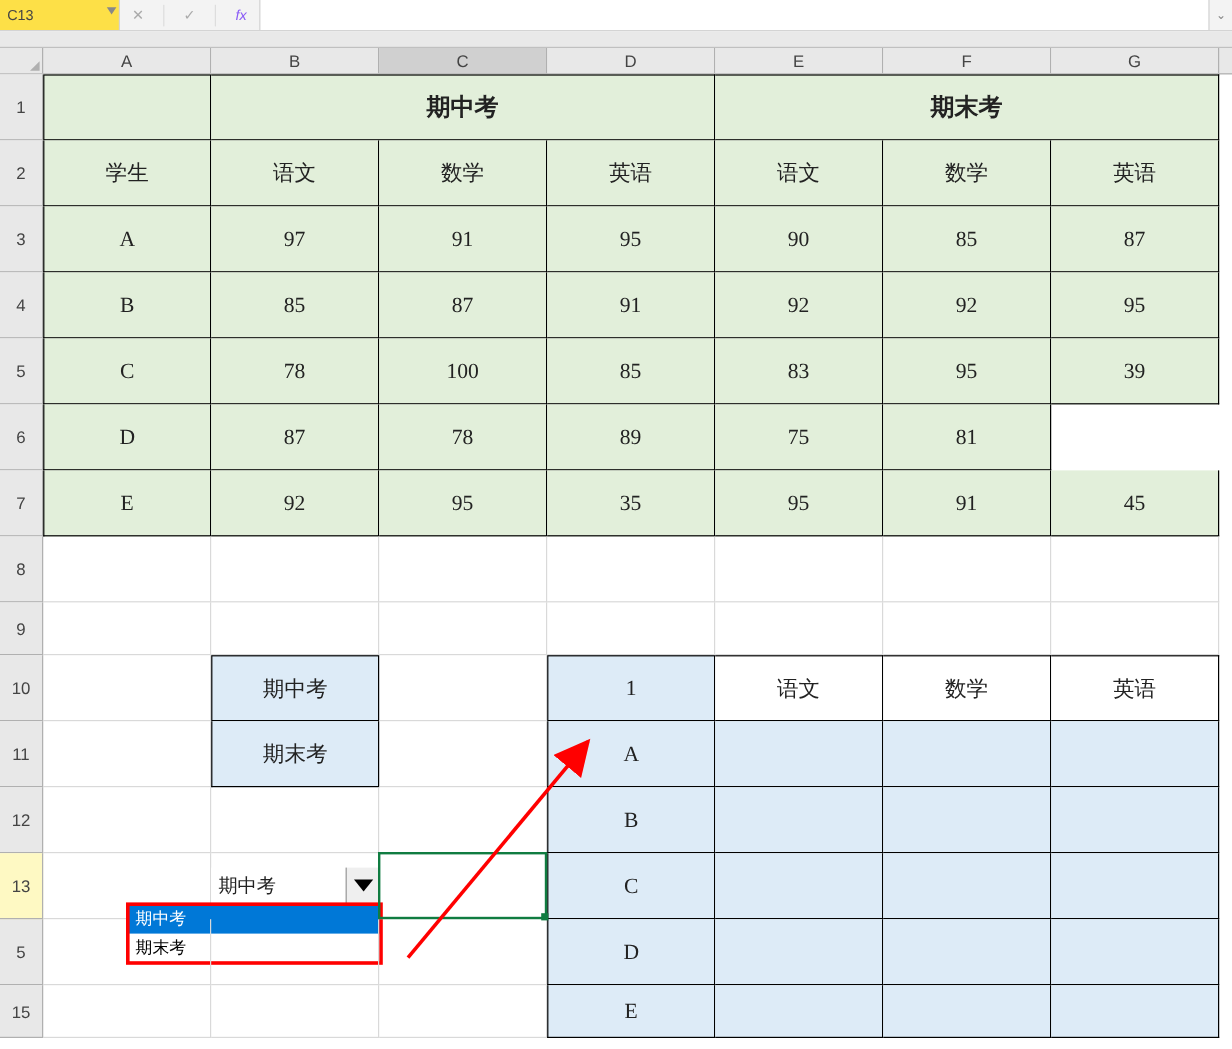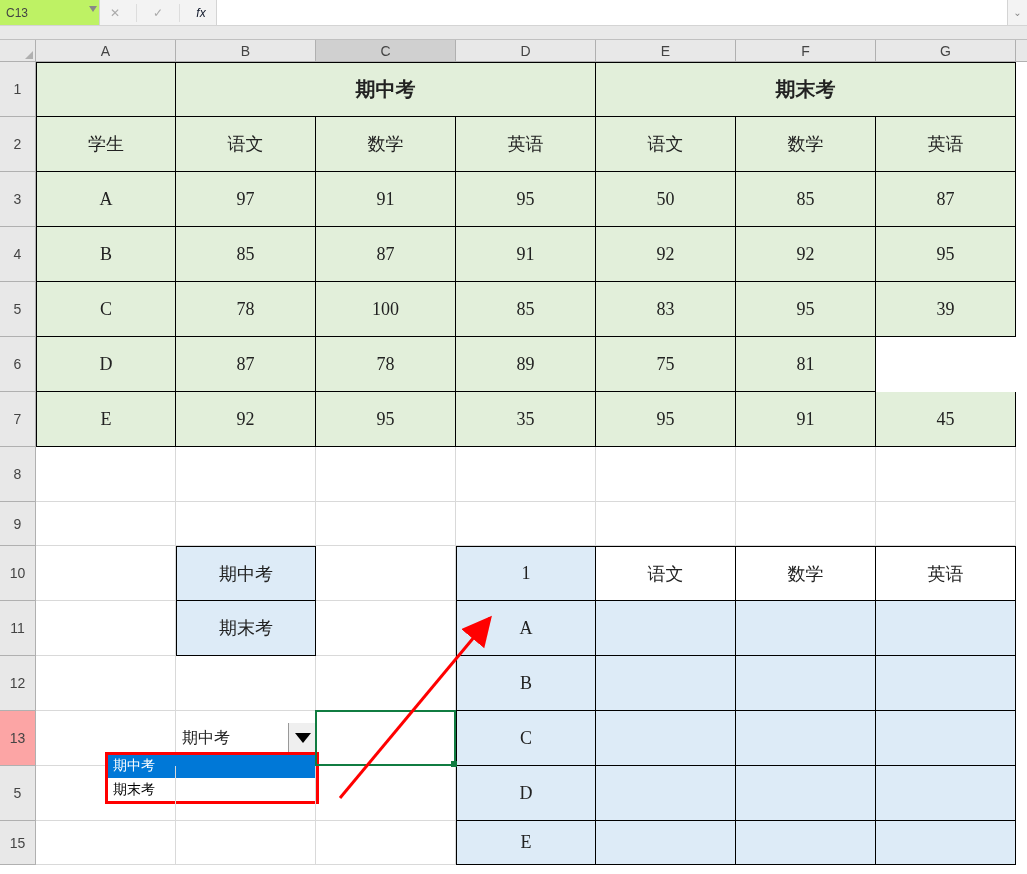--- a/index.html
+++ b/index.html
@@ -20,21 +20,21 @@
     display: flex;
     align-items: stretch;
     font-size: 12px;
     color: #444;
   }
   .name-box {
     width: 100px;
     display: flex;
     align-items: center;
     padding-left: 6px;
-    background: #bef264;
+    background: #fde047;
     border-right: 1px solid #d4d4d4;
     position: relative;
   }
   .name-box-dd {
     position: absolute;
     right: 2px;
     top: 6px;
     width: 0; height: 0;
     border-left: 4px solid transparent;
     border-right: 4px solid transparent;
@@ -116,21 +116,21 @@
   .row-h {
     width: 36px;
     flex: 0 0 36px;
     display:flex;align-items:center;justify-content:center;
     border-right: 1px solid #b0b0b0;
     border-bottom: 1px solid #b0b0b0;
     background: #e8e8e8;
     font-size: 14px;
     color: #444;
   }
-  .row-h.active { background:#fca5a5; }
+  .row-h.active { background:#fef9c3; }
   .cell {
     flex: 0 0 140px;
     border-right: 1px solid #d9d9d9;
     border-bottom: 1px solid #d9d9d9;
     display:flex;align-items:center;justify-content:center;
     font-size: 18px;
     font-family: "SimSun","Times New Roman",serif;
     color: #222;
     position: relative;
   }
@@ -240,21 +240,21 @@
 <div class="formula-bar">
   <div class="name-box">
     <span>C13</span>
     <span class="name-box-dd"></span>
   </div>
   <div class="fb-btns">
     <span class="fb-btn">✕</span>
     <span class="fb-sep"></span>
     <span class="fb-btn">✓</span>
     <span class="fb-sep"></span>
-    <span class="fb-btn" style="font-style:italic;color:#0f172a">fx</span>
+    <span class="fb-btn" style="font-style:italic;color:#8b5cf6">fx</span>
   </div>
   <div class="fx-input"></div>
   <div class="formula-expand">⌄</div>
 </div>
 
 <div class="top-strip"></div>
 
 <div class="grid">
 
   <div class="col-headers">
@@ -287,21 +287,21 @@
       <div class="cell g-cell">数学</div>
       <div class="cell g-cell">英语</div>
     </div>
 
     <div class="row">
       <div class="row-h">3</div>
       <div class="cell g-cell g-left">A</div>
       <div class="cell g-cell">97</div>
       <div class="cell g-cell">91</div>
       <div class="cell g-cell">95</div>
-      <div class="cell g-cell">50</div>
+      <div class="cell g-cell">90</div>
       <div class="cell g-cell">85</div>
       <div class="cell g-cell">87</div>
     </div>
     <div class="row">
       <div class="row-h">4</div>
       <div class="cell g-cell g-left">B</div>
       <div class="cell g-cell">85</div>
       <div class="cell g-cell">87</div>
       <div class="cell g-cell">91</div>
       <div class="cell g-cell">92</div>

